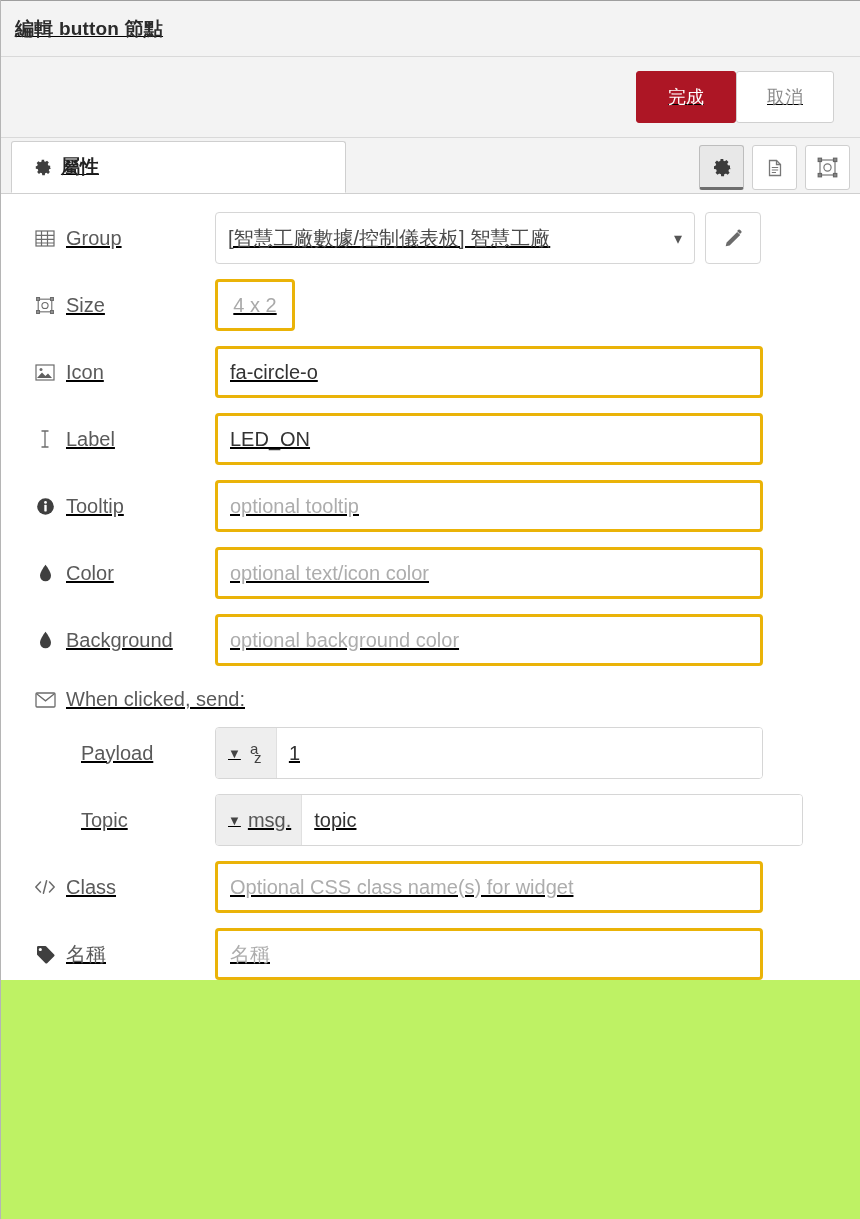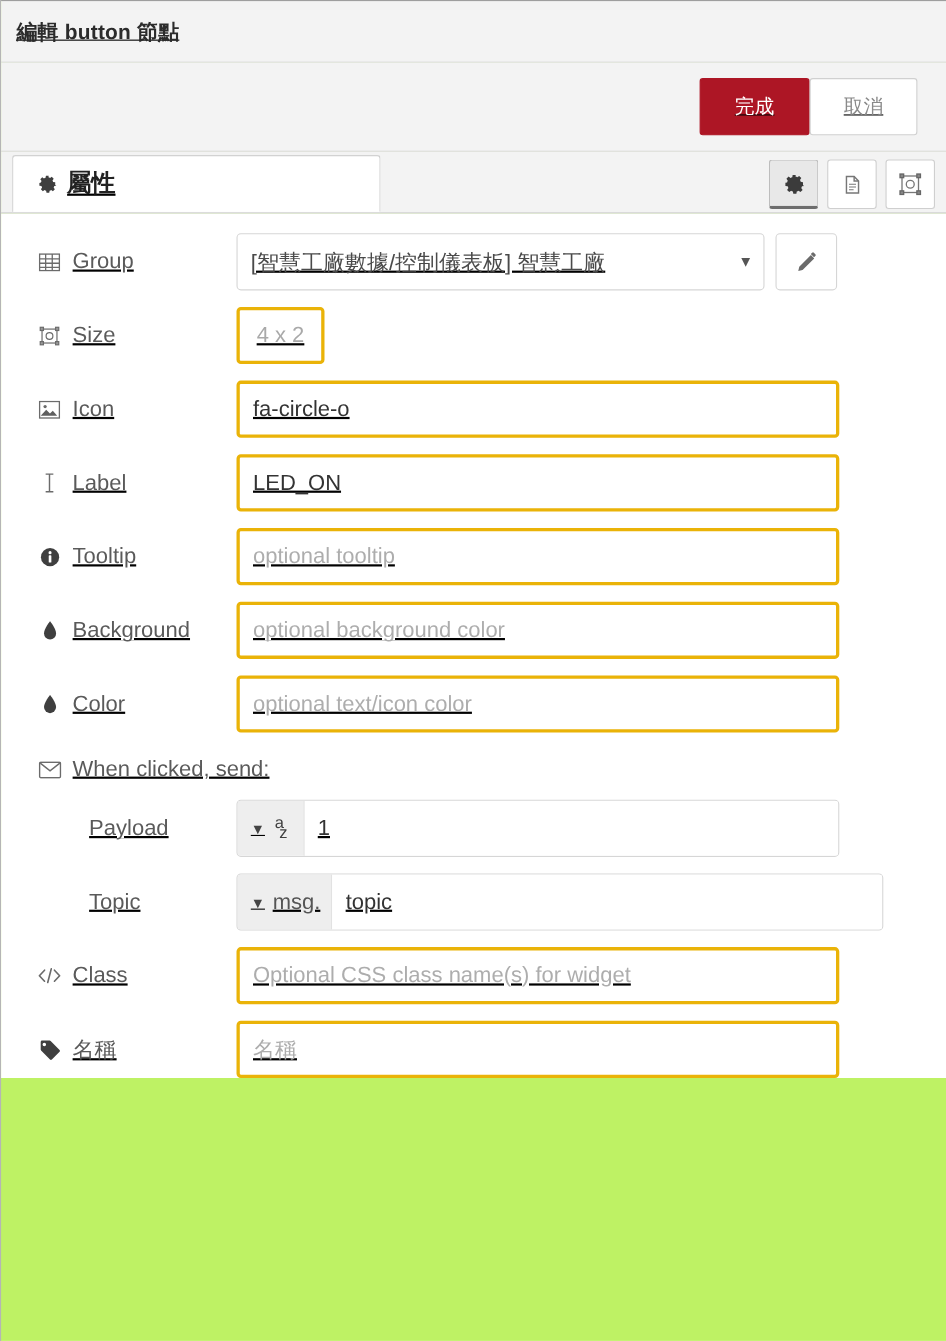--- a/index.html
+++ b/index.html
@@ -96,21 +96,21 @@
   .tab {
     height: 52px;
     min-width: 335px;
     background: #fff;
     border: 1px solid #cfcfcf;
     border-bottom: 1px solid #fff;
     border-radius: 3px 3px 0 0;
     display: flex;
     align-items: center;
     padding-left: 22px;
-    font-size: 22px;
+    font-size: 19px;
     color: #222;
     font-weight: bold;
     cursor: pointer;
     position: relative;
     z-index: 2;
   }
   .tab .tab-gear { margin-right: 9px; display:inline-flex; }
   .tabs-spacer { flex: 1; }
   .tab-tools {
     display: flex;
@@ -444,35 +444,35 @@
       <div class="field placeholder">optional tooltip</div>
     </div>
 
     <div class="row">
       <div class="row-label">
         <span class="lbl-icon">
           <svg class="icon-svg" width="13" height="19" viewBox="0 0 13 19" fill="#3f3f3f">
             <path d="M6.5 0.8C6.5 0.8 1 7.6 1 11.8a5.5 5.5 0 0011 0C12 7.6 6.5 0.8 6.5 0.8z"></path>
           </svg>
         </span>
-        <span class="lbl-text">Background</span>
-      </div>
-      <div class="field placeholder">optional background color</div>
+        <span class="lbl-text">Color</span>
+      </div>
+      <div class="field placeholder">optional text/icon color</div>
     </div>
 
     <div class="row">
       <div class="row-label">
         <span class="lbl-icon">
           <svg class="icon-svg" width="13" height="19" viewBox="0 0 13 19" fill="#3f3f3f">
             <path d="M6.5 0.8C6.5 0.8 1 7.6 1 11.8a5.5 5.5 0 0011 0C12 7.6 6.5 0.8 6.5 0.8z"></path>
           </svg>
         </span>
-        <span class="lbl-text">Color</span>
-      </div>
-      <div class="field placeholder">optional text/icon color</div>
+        <span class="lbl-text">Background</span>
+      </div>
+      <div class="field placeholder">optional background color</div>
     </div>
 
     <div class="section-line">
       <span class="lbl-icon">
         <svg class="icon-svg" width="21" height="16" viewBox="0 0 21 16" fill="none" stroke="#6b6b6b" stroke-width="1.3">
           <rect x="1" y="1" width="19" height="14" rx="1"></rect>
           <path d="M1.6 1.8l8.9 7 8.9-7"></path>
         </svg>
       </span>
       <span>When clicked, send:</span>

